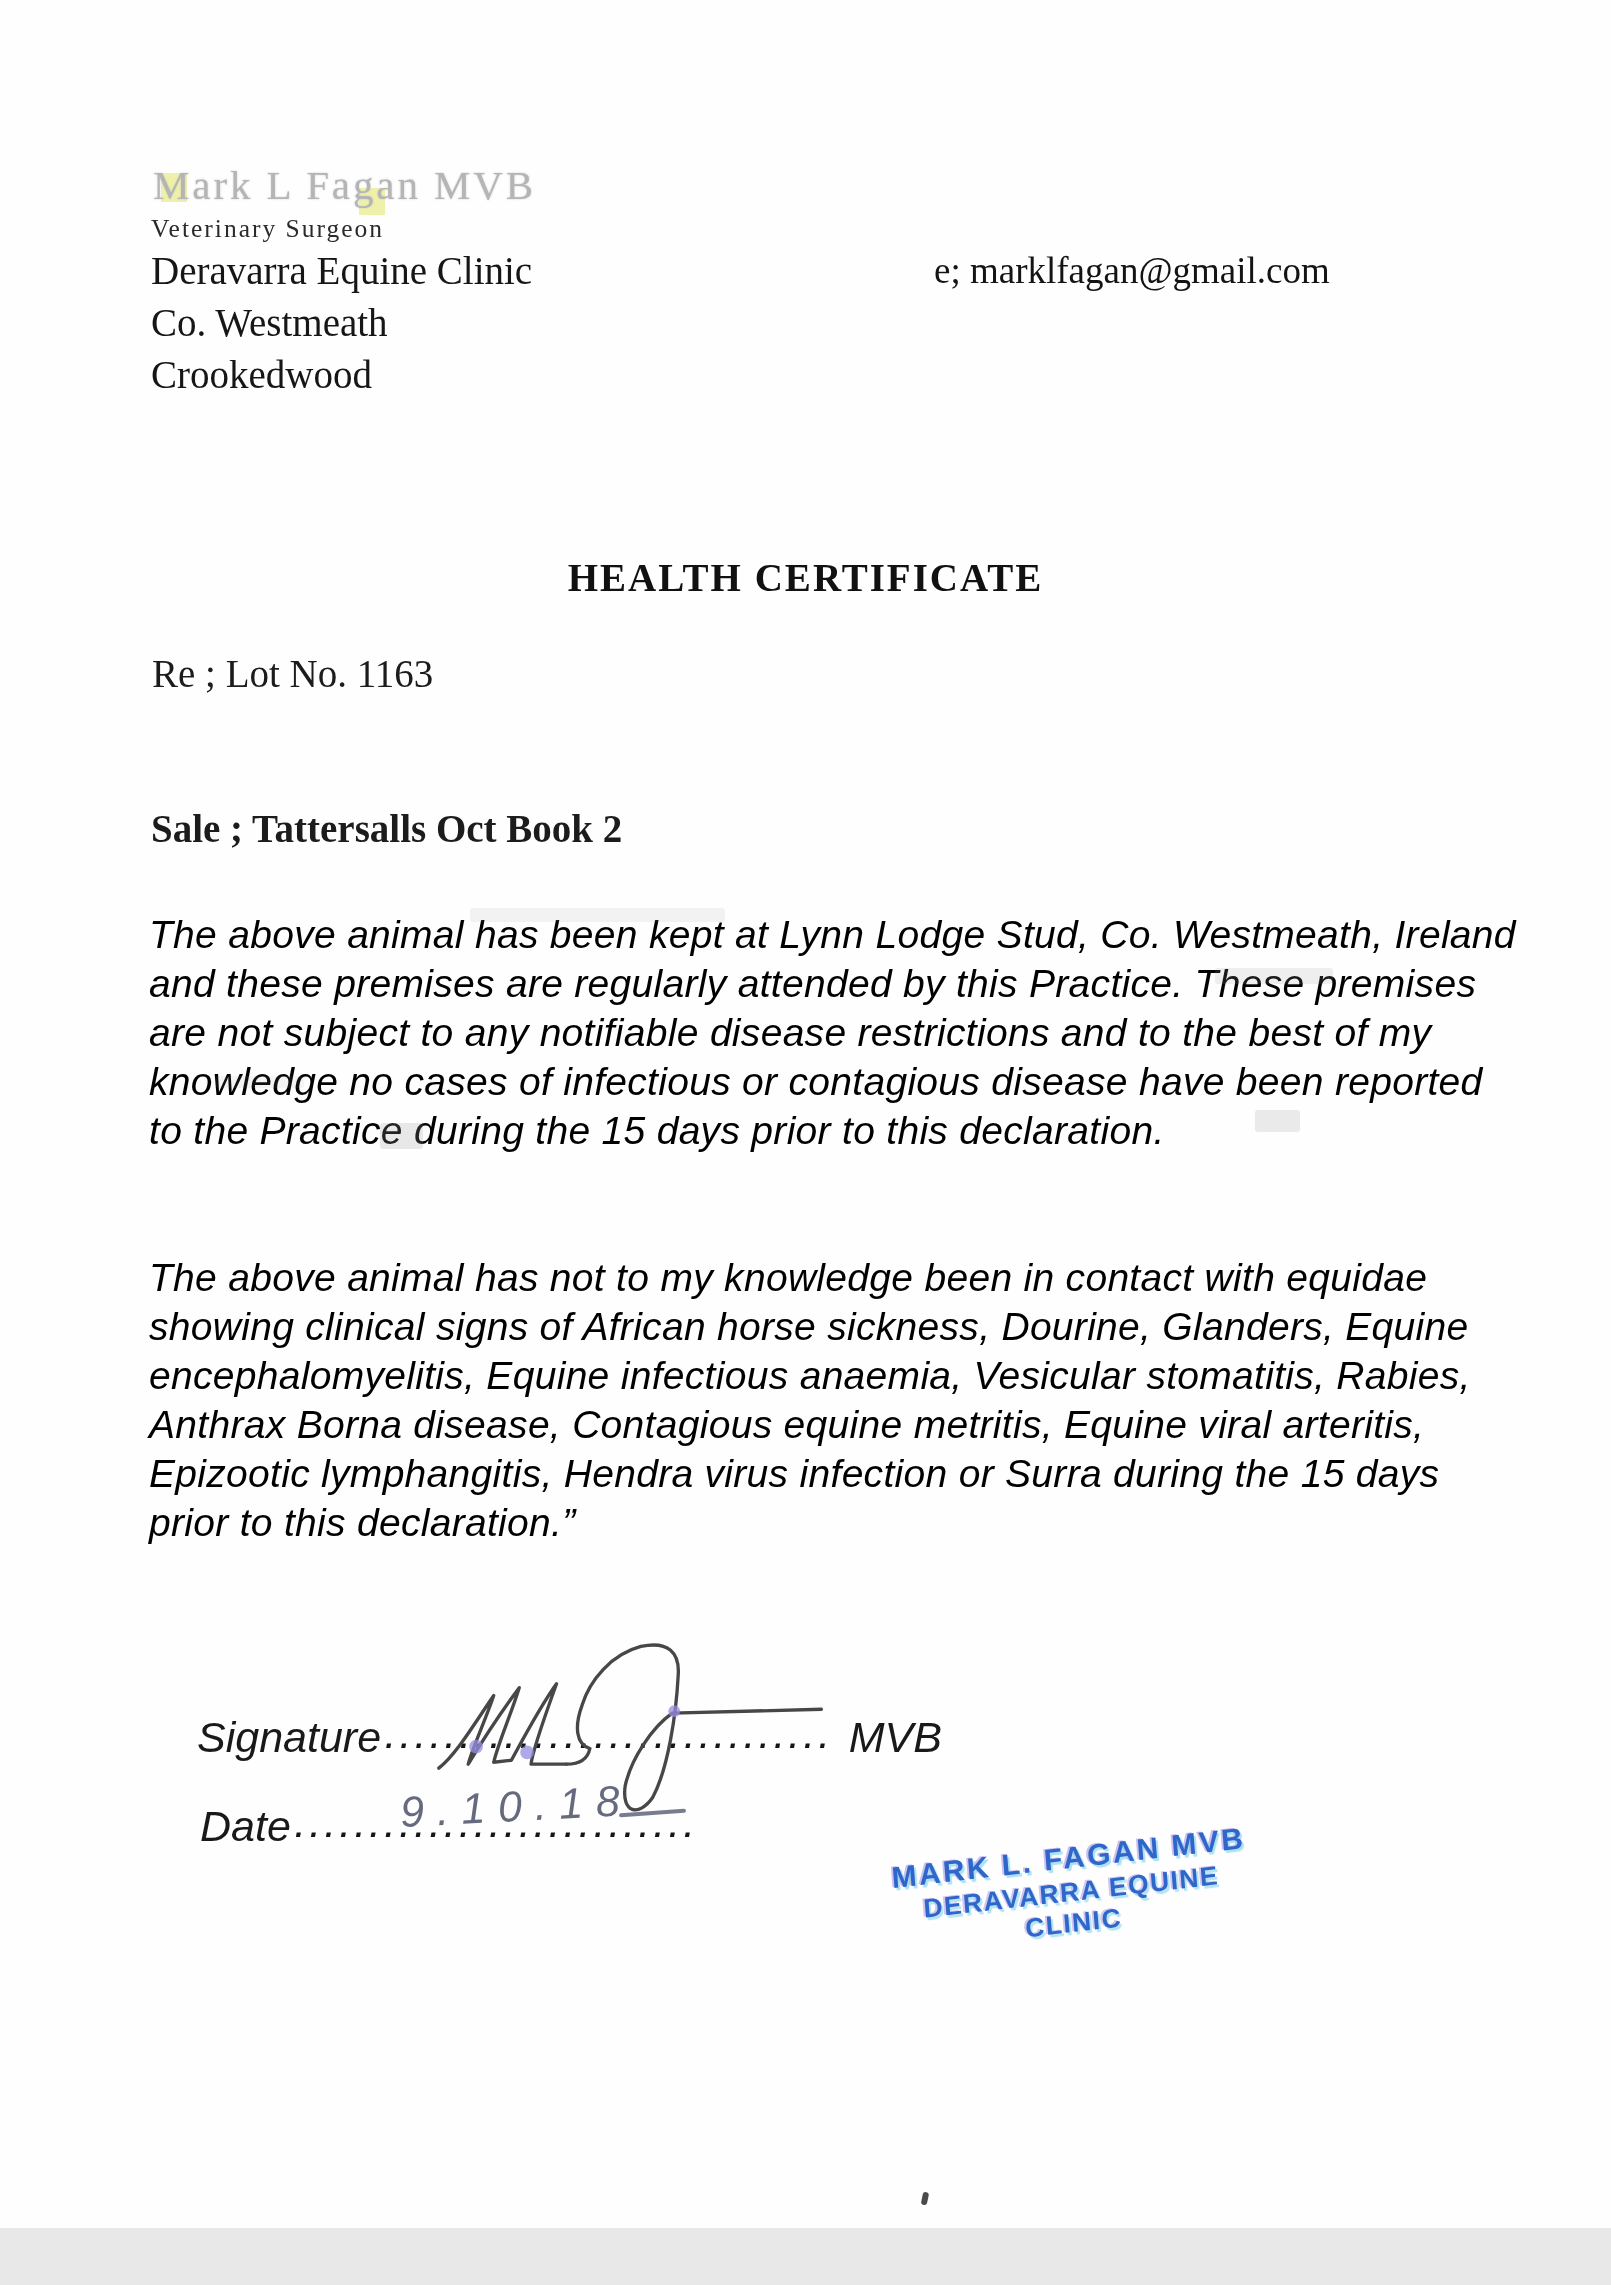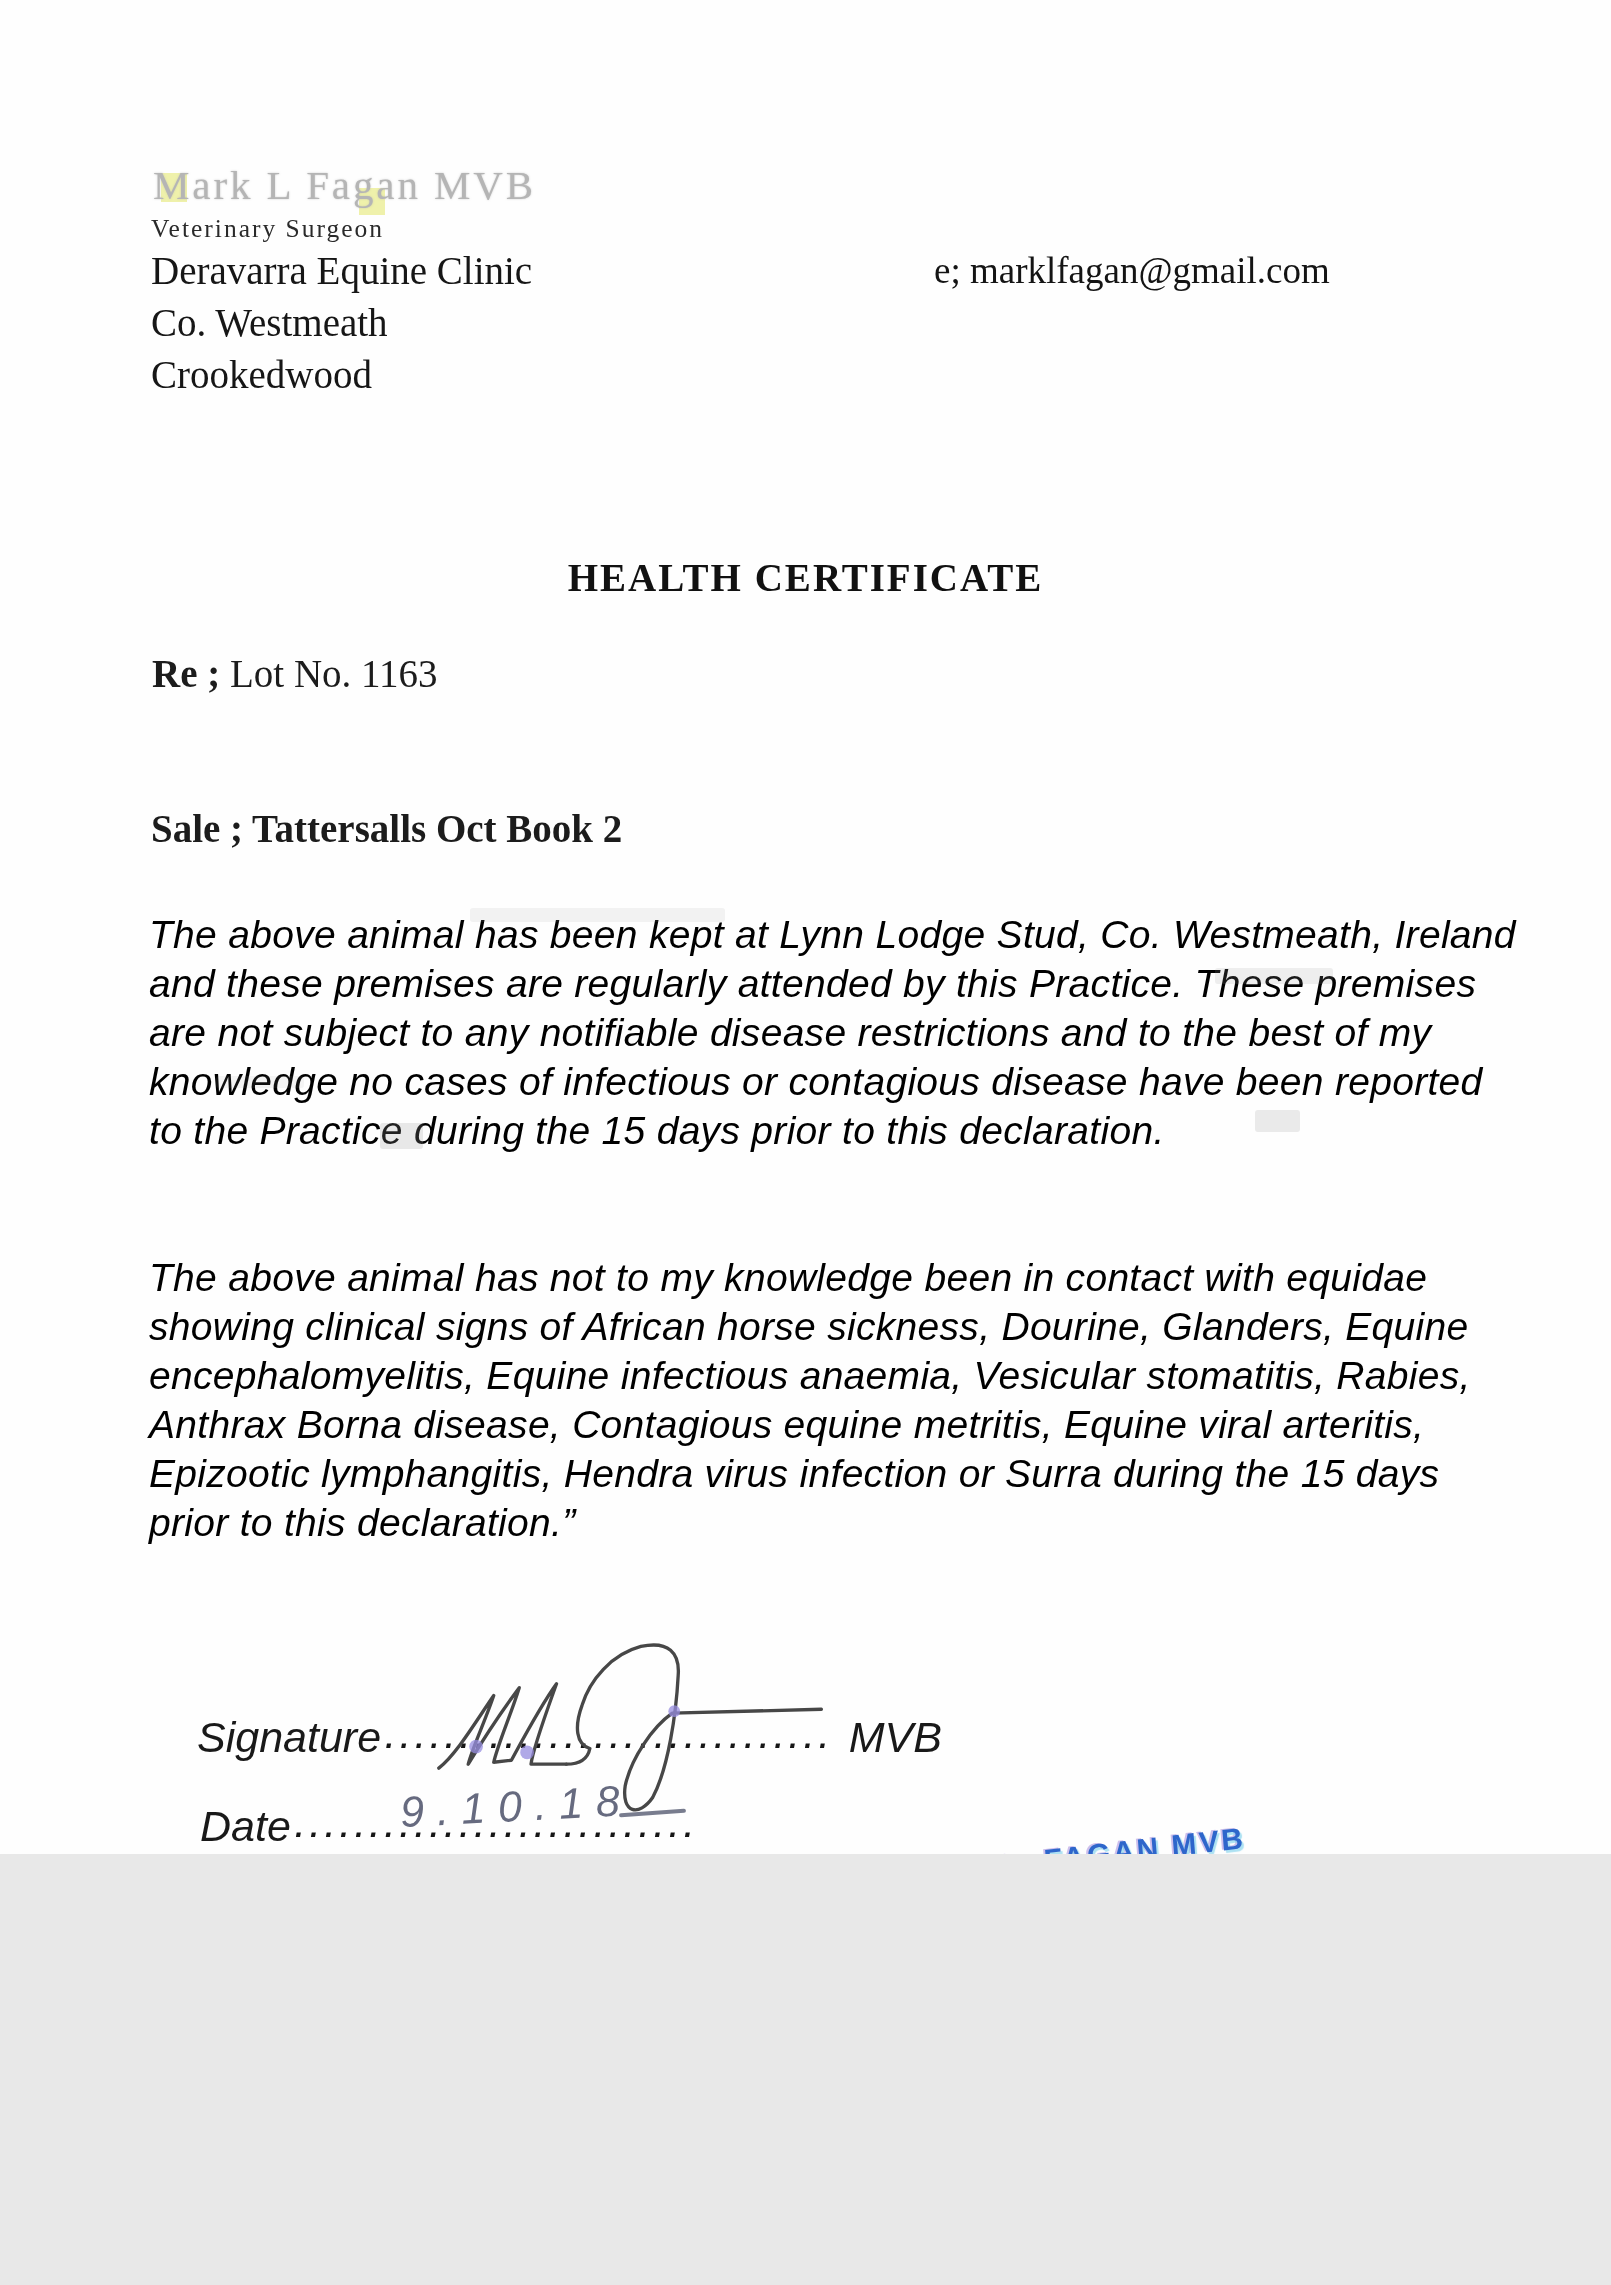--- a/index.html
+++ b/index.html
@@ -8,21 +8,21 @@
     --highlight-yellow:#edf0a2;
     --stamp-blue:#2e66cb;
     --stamp-cyan-halo:#74cdea;
     --handwriting-grey:#565b72;
     --paper-white:#fefefe;
   }
   html,body{margin:0;padding:0;}
   body{background:#e8e8e8;font-family:"Liberation Serif", serif;}
   .page{
     position:relative;
-    width:1611px;height:1854px;
+    width:1611px;height:2228px;
     background:var(--paper-white);
     overflow:hidden;
     color:var(--ink);
   }
   
   .practitioner-name{
     position:absolute;left:153px;top:161px;
     font-size:41px;letter-spacing:2.9px;
     color:var(--faded-name-grey);
     text-shadow:0 0 2px rgba(180,180,180,.7);
@@ -49,21 +49,21 @@
   
   .doc-title{
     position:absolute;left:0;top:555px;width:1611px;
     text-align:center;font-weight:bold;font-size:39px;
     letter-spacing:2px;color:#111;
   }
   .re-line{
     position:absolute;left:152px;top:651px;
     font-size:39px;white-space:nowrap;
   }
-  .re-label{font-weight:bold;margin-top:48px;}
+  .re-label{font-weight:normal;margin-top:48px;}
   .sale-line{
     position:absolute;left:151px;top:806px;
     font-size:39px;font-weight:bold;white-space:nowrap;
   }
   .para{
     position:absolute;left:149px;width:1372px;
     font-family:"Liberation Sans", sans-serif;
     font-style:italic;
     font-size:39px;line-height:49px;
     letter-spacing:0.3px;

